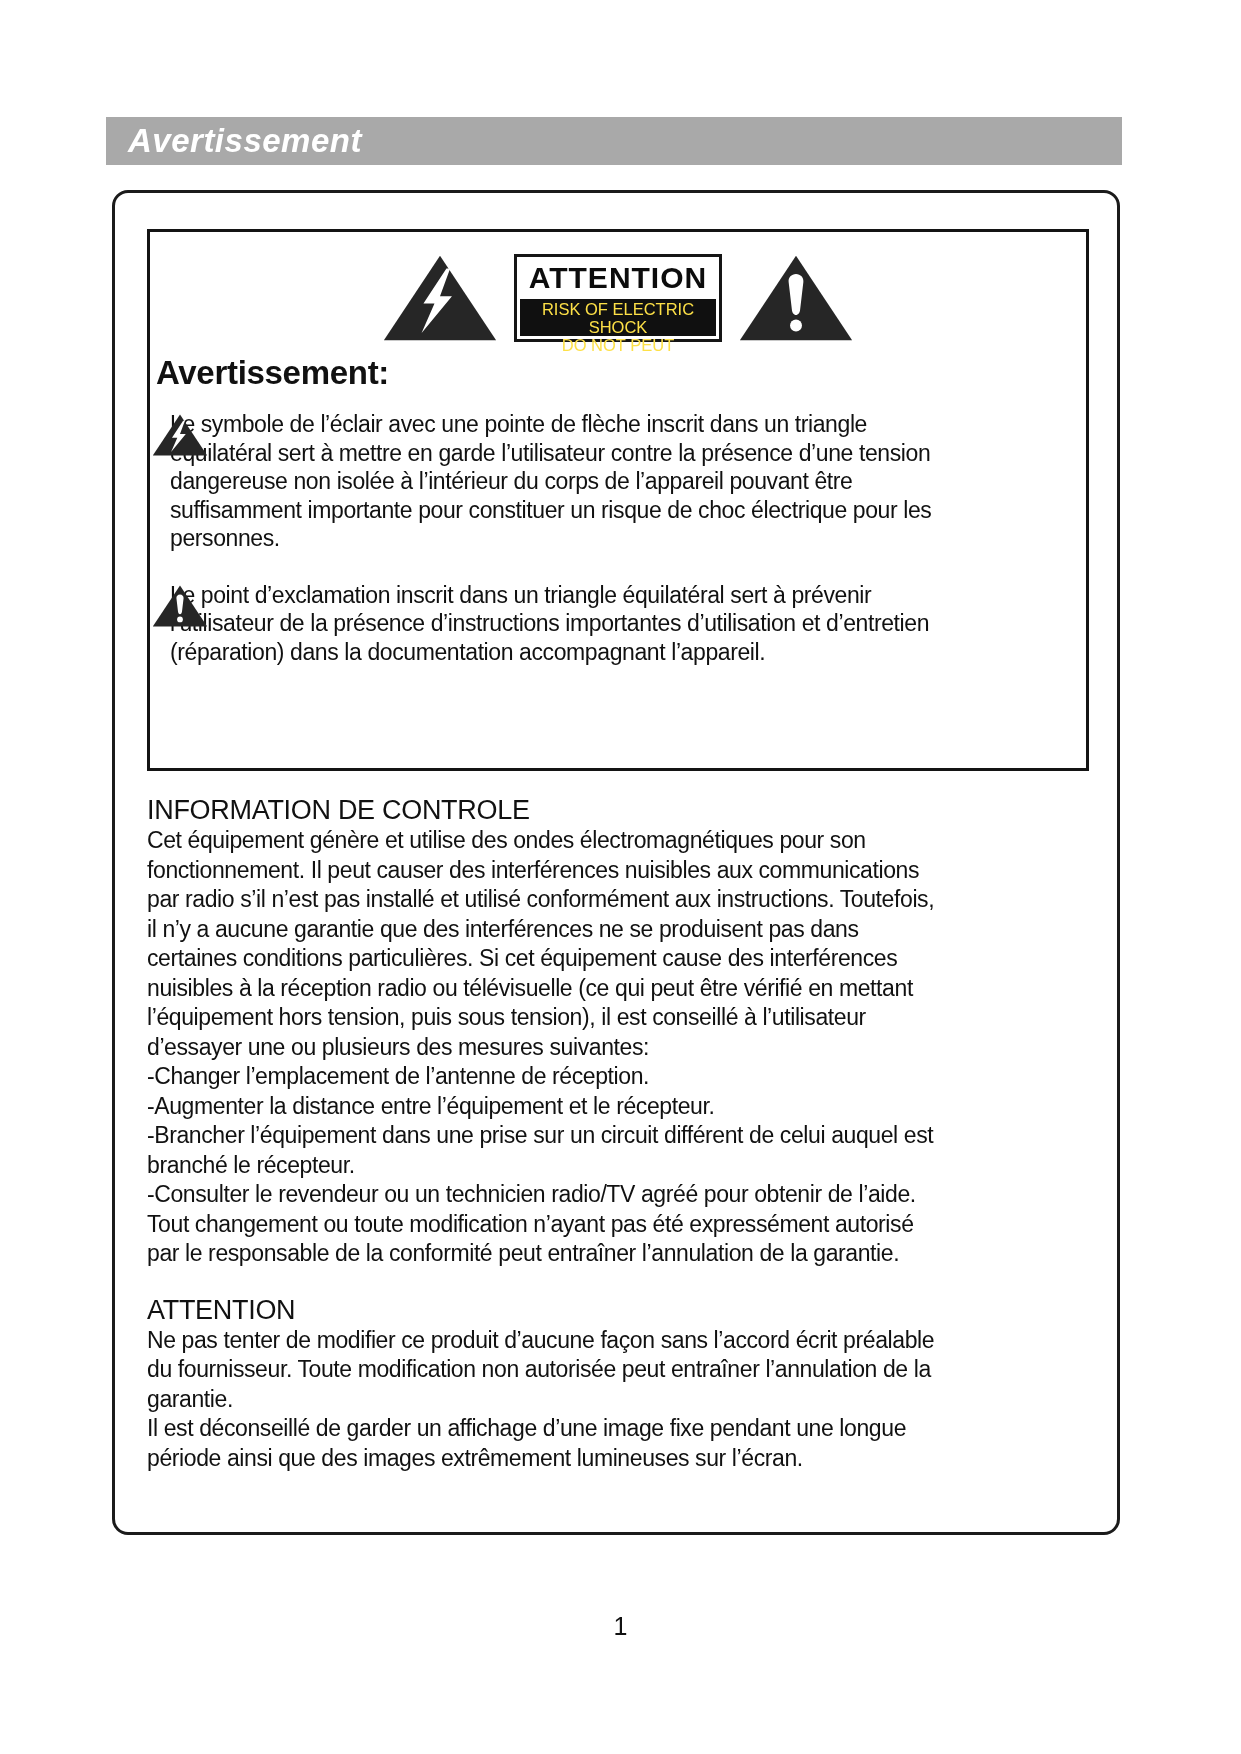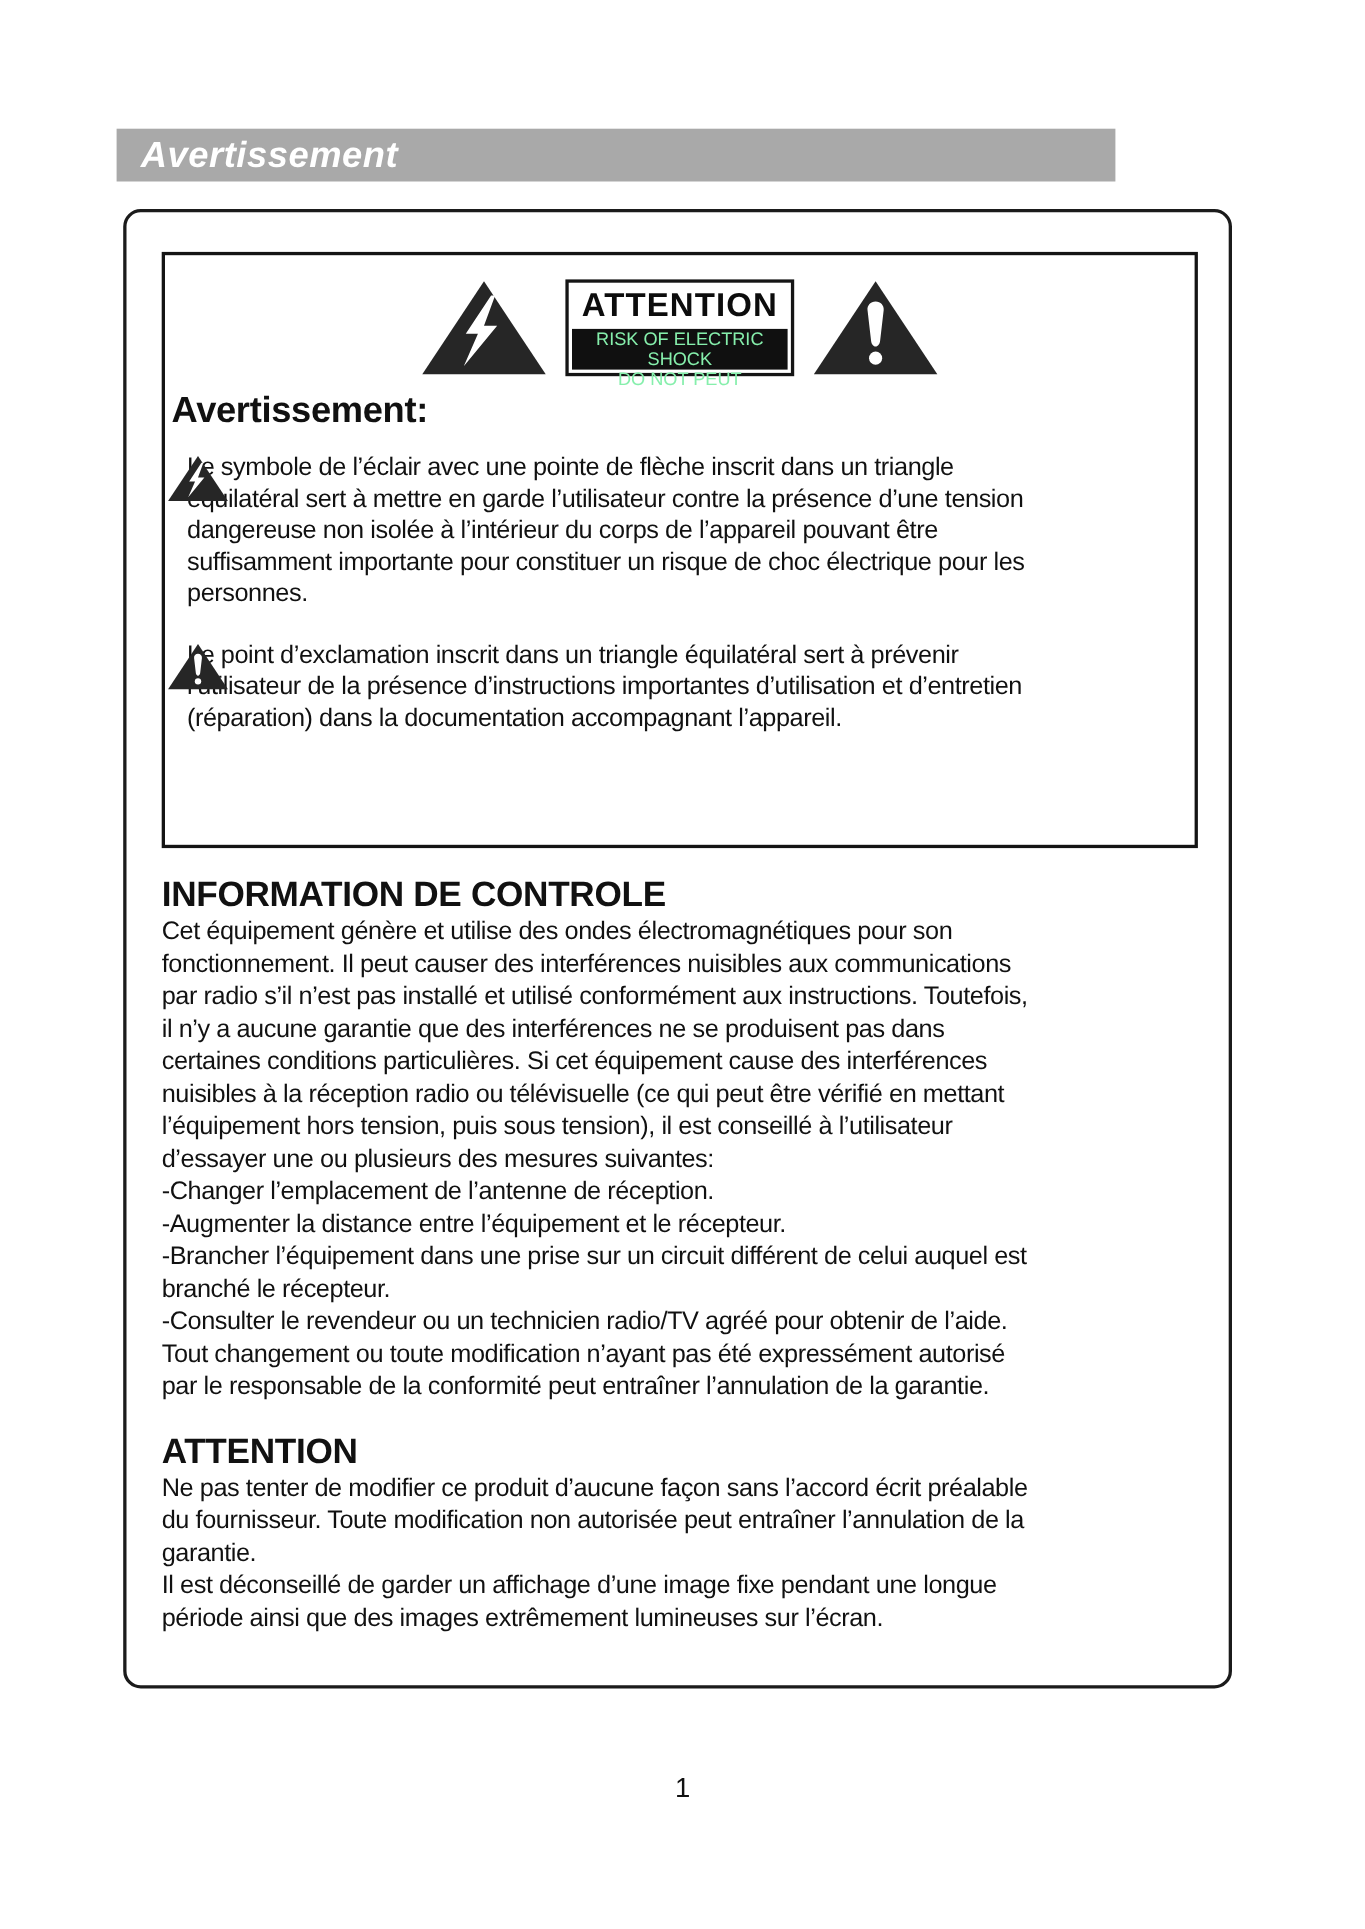--- a/index.html
+++ b/index.html
@@ -9,21 +9,21 @@
     height: 1754px;
     background: #ffffff;
     font-family: "Liberation Sans", "DejaVu Sans", sans-serif;
     color: #111111;
     overflow: hidden;
   }
   
   .header-bar {
     position: absolute;
     left: 106px; top: 117px;
-    width: 908px; height: 48px;
+    width: 1016px; height: 48px;
     background: #a9a9a9;
     display: flex; align-items: center;
   }
   .header-title {
     color: #ffffff;
     font-size: 33px;
     font-weight: bold;
     font-style: italic;
     padding-left: 22px;
     letter-spacing: 0.5px;
@@ -64,21 +64,21 @@
   .attn-top {
     height: 42px;
     display: flex; align-items: center; justify-content: center;
     font-size: 30px; font-weight: bold; letter-spacing: 1px;
     color: #0c0c0c;
   }
   .attn-bottom {
     margin: 0 3px 3px 3px;
     height: 37px;
     background: #101010;
-    color: #86efac;
+    color: #fde047;
     text-align: center;
     font-size: 16.5px;
     line-height: 18px;
     padding-top: 1px;
     box-sizing: border-box;
   }
   .avert-heading {
     margin: 10px 0 0 6px;
     font-size: 33px;
     font-weight: bold;
@@ -99,22 +99,22 @@
     padding-left: 20px;
   }
   .tri-small {
     position: absolute;
     left: 1px; top: 2px;
     width: 58px; height: 46px;
   }
   .icon-para:last-child { margin-top: 28px; }
   .section-heading {
     margin-top: 24px;
-    font-size: 32px;
-    font-weight: bold;
+    font-size: 27px;
+    font-weight: normal;
     letter-spacing: -0.3px;
   }
   .section-body {
     margin-top: 0;
     line-height: 29.5px;
   }
   .section-heading.second { margin-top: 26px; }
   .page-number {
     position: absolute;
     left: 0; top: 1612px;

